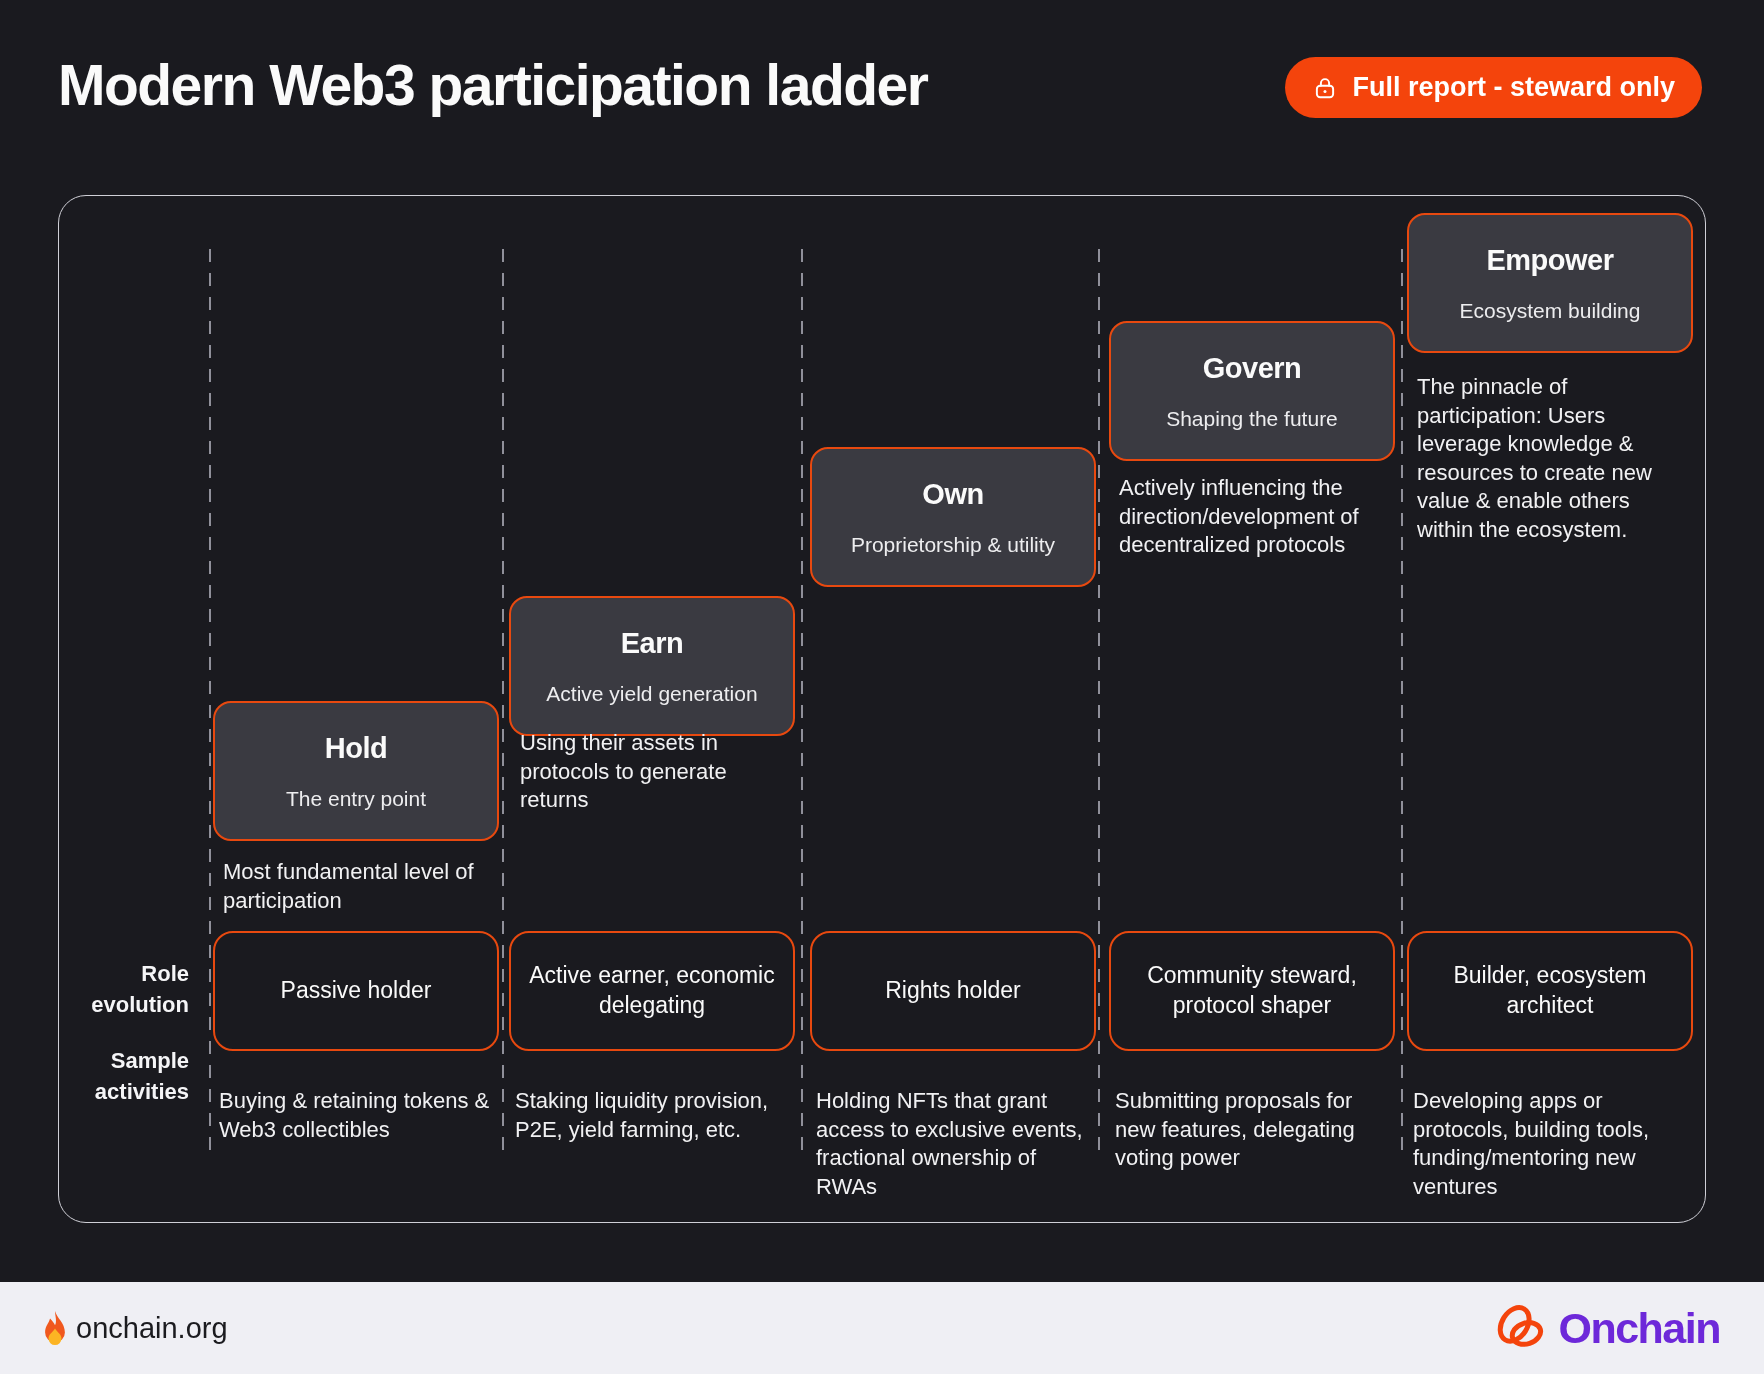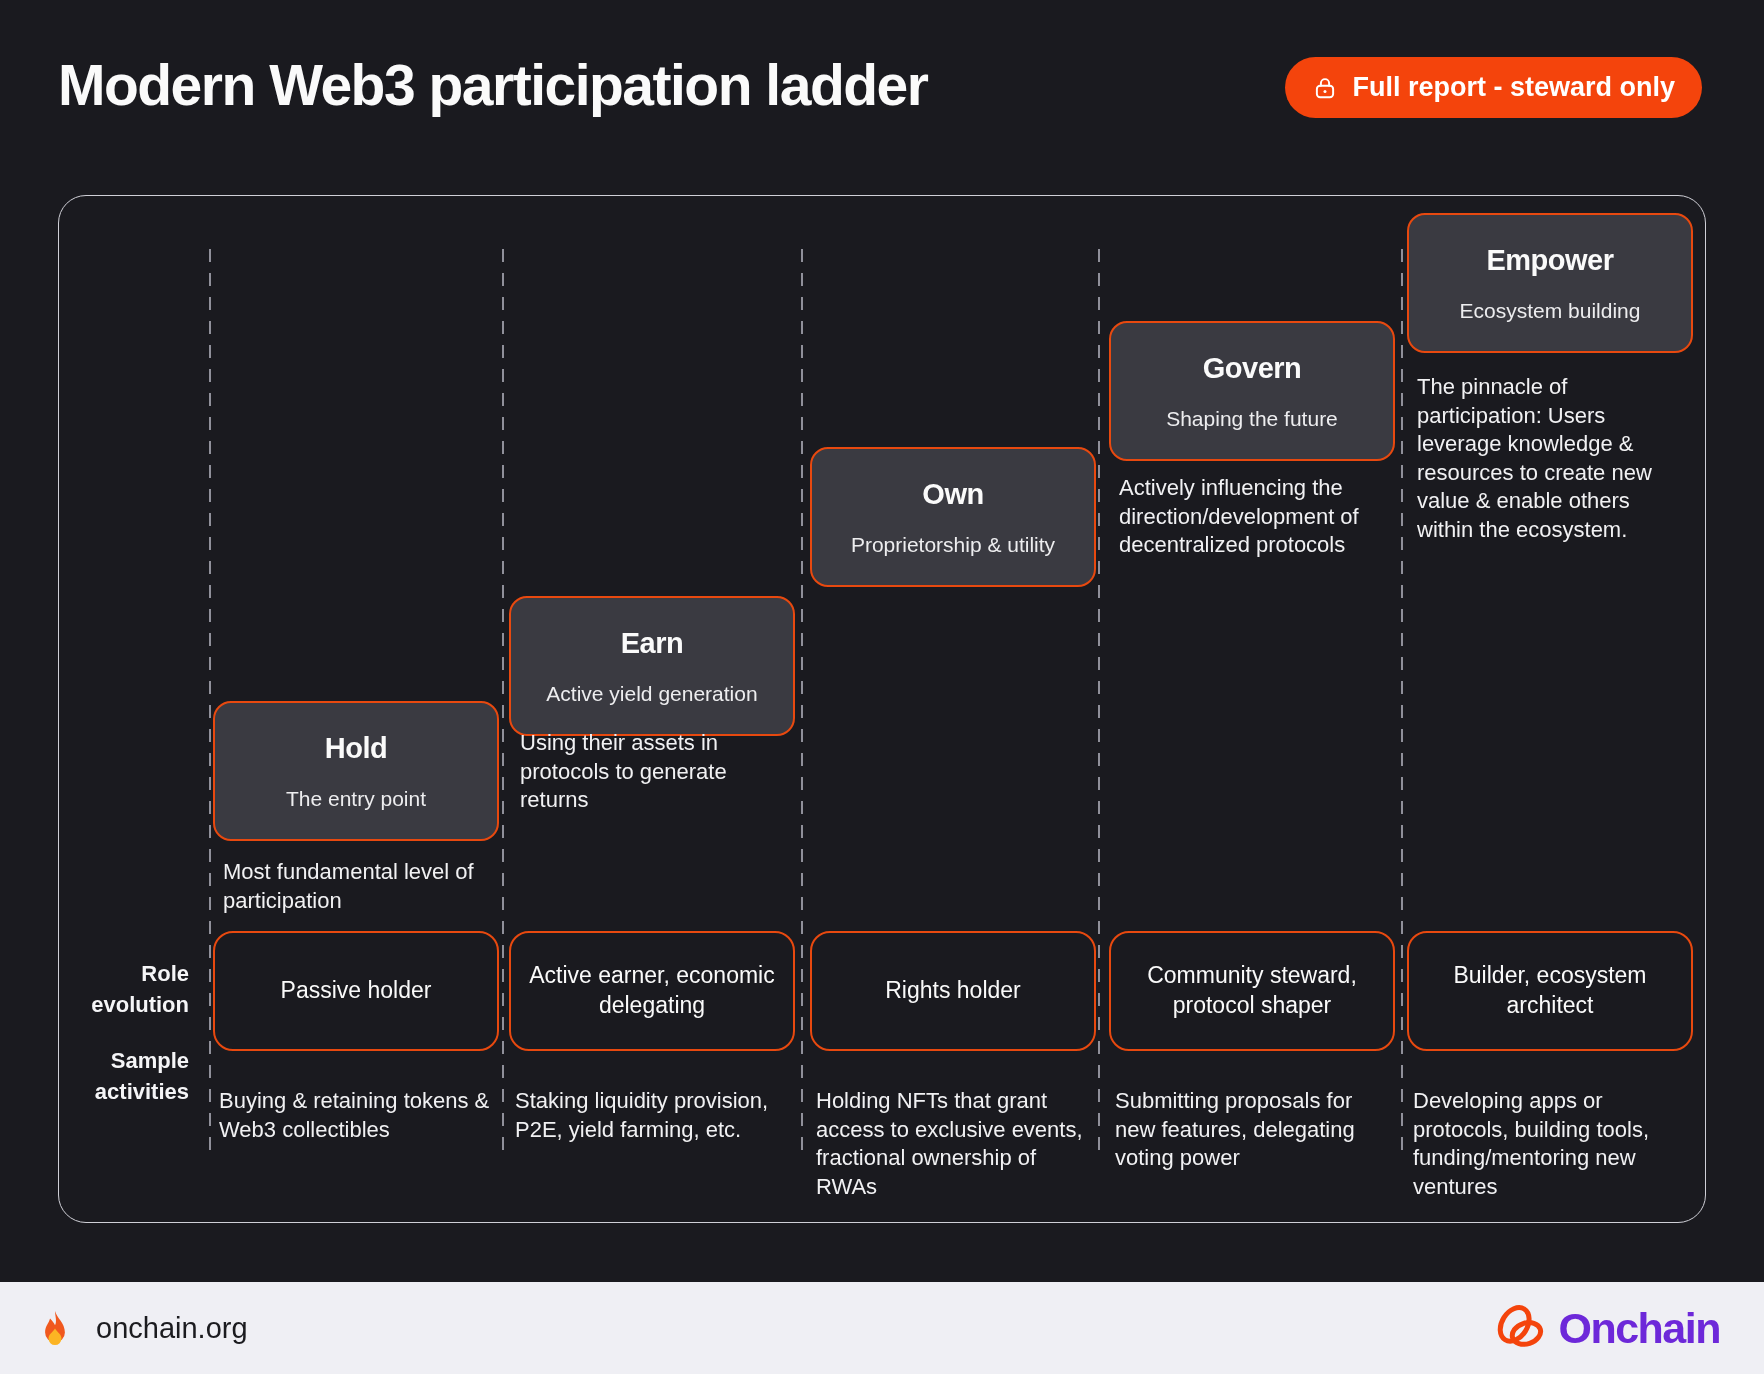--- a/index.html
+++ b/index.html
@@ -73,21 +73,21 @@
   .ac1{left:456px; width:262px}
   .ac2{left:757px; width:272px}
   .ac3{left:1056px; width:282px}
   .ac4{left:1354px; width:282px}
   
   .footer {
     position:absolute; left:0; bottom:0; width:1764px; height:92px;
     background:#EFEFF4; display:flex; align-items:center; justify-content:space-between;
     padding:0 44px 0 40px;
   }
-  .footer-left { display:flex; align-items:center; gap:26px; }
+  .footer-left { display:flex; align-items:center; gap:6px; }
   .site-url { font-size:29px; color:#1B1B1F; }
   .footer-right { display:flex; align-items:center; gap:8px; }
   .wordmark { font-size:43px; font-weight:bold; letter-spacing:-1.5px; color:#6d28d9; }
 </style>
 </head>
 <body>
 
 <div class="page">
 
   <h1 class="title">Modern Web3 participation ladder</h1>

